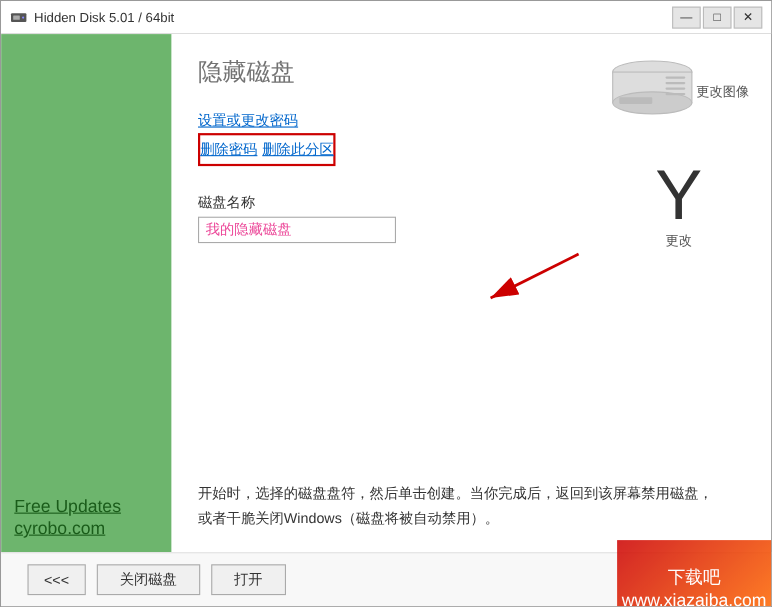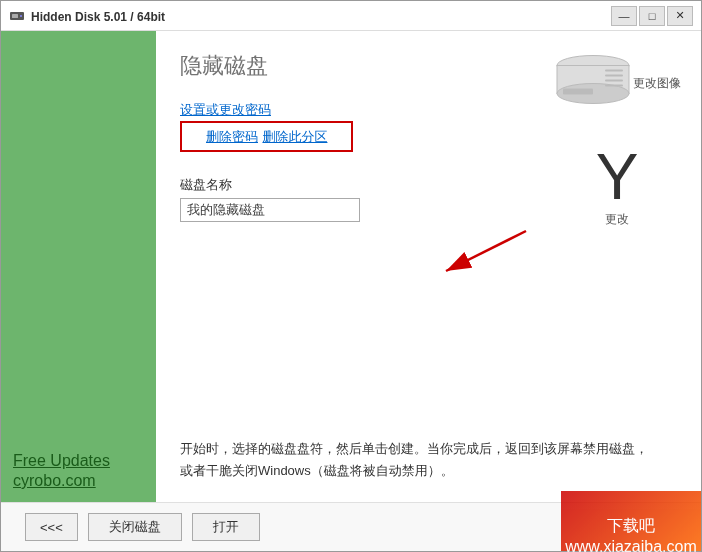--- a/index.html
+++ b/index.html
@@ -29,23 +29,22 @@
       display: flex;
       align-items: center;
       justify-content: space-between;
       padding: 0 8px;
       border-bottom: 1px solid #ddd;
       flex-shrink: 0;
     }
 
     .title-bar-left {
       display: flex;
-      align-items: flex-end;
+      align-items: center;
       gap: 6px;
-      font-weight: bold;
     }
 
     .title-icon {
       width: 16px;
       height: 16px;
     }
 
     .title-text {
       font-size: 12px;
       color: #333;
@@ -182,21 +181,21 @@
       font-size: 13px;
       color: #0066cc;
       text-decoration: underline;
       cursor: pointer;
       width: fit-content;
     }
 
     
     .highlight-box {
       border: 2px solid #cc0000;
-      padding: 4px 24px;
+      padding: 4px 0;
       width: fit-content;
       margin-bottom: 12px;
     }
 
     
     .disk-name-section {
       margin-bottom: 16px;
     }
 
     .label-text {
@@ -205,21 +204,21 @@
       margin-bottom: 4px;
       display: block;
     }
 
     .disk-name-input {
       width: 180px;
       height: 24px;
       border: 1px solid #aaa;
       padding: 2px 6px;
       font-size: 13px;
-      color: #404040;
+      color: #ec4899;
       background: #fff;
       font-family: inherit;
     }
 
     
     .description-text {
       font-size: 13px;
       color: #333;
       line-height: 1.7;
       margin-top: auto;

